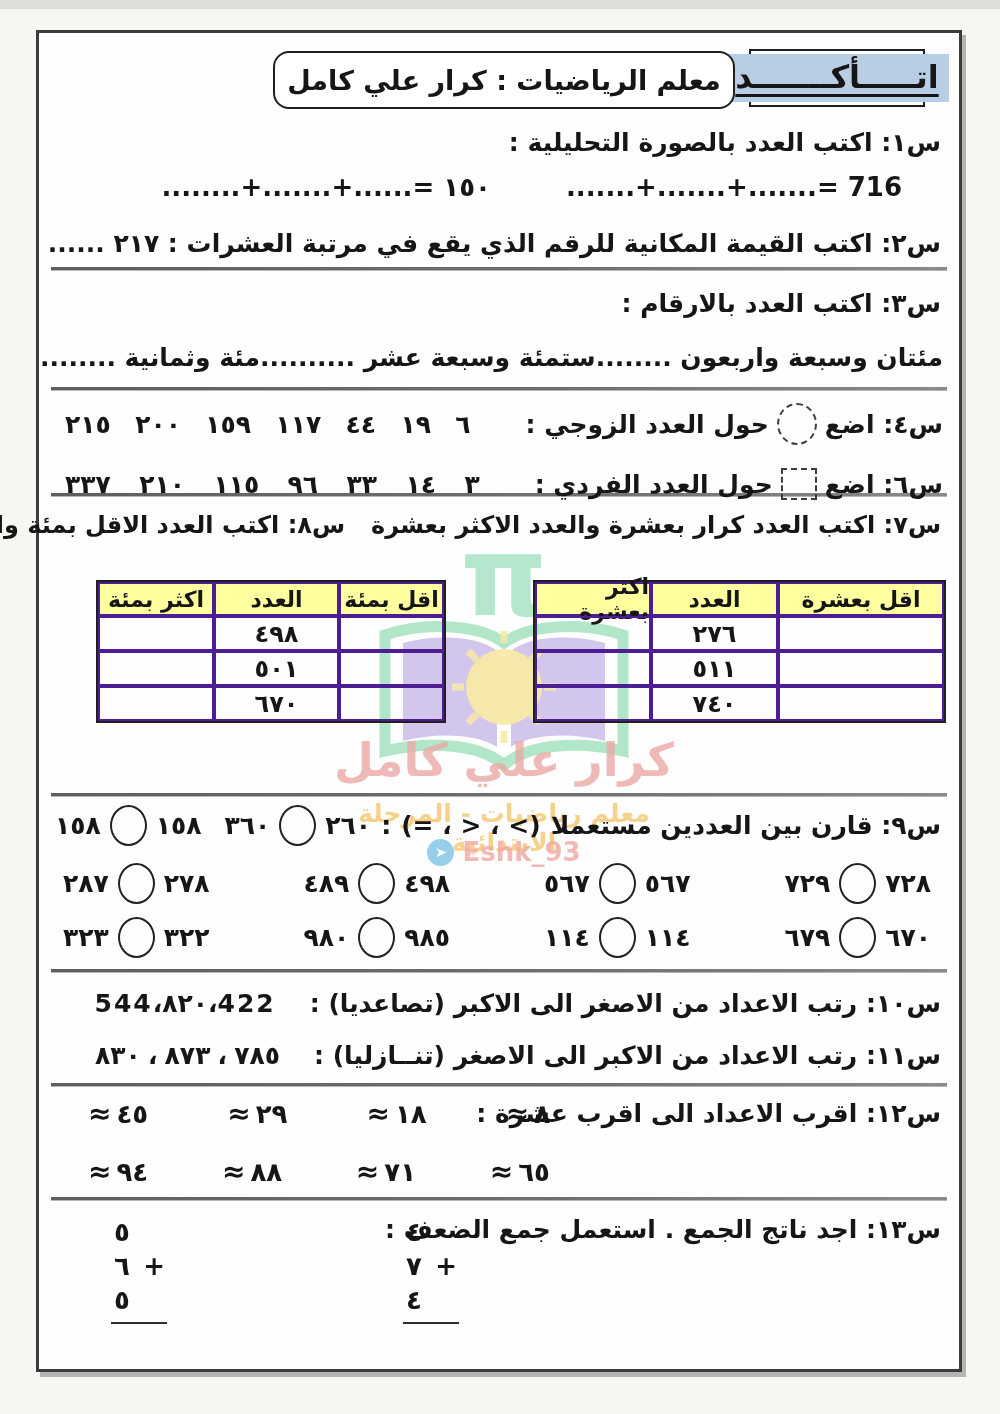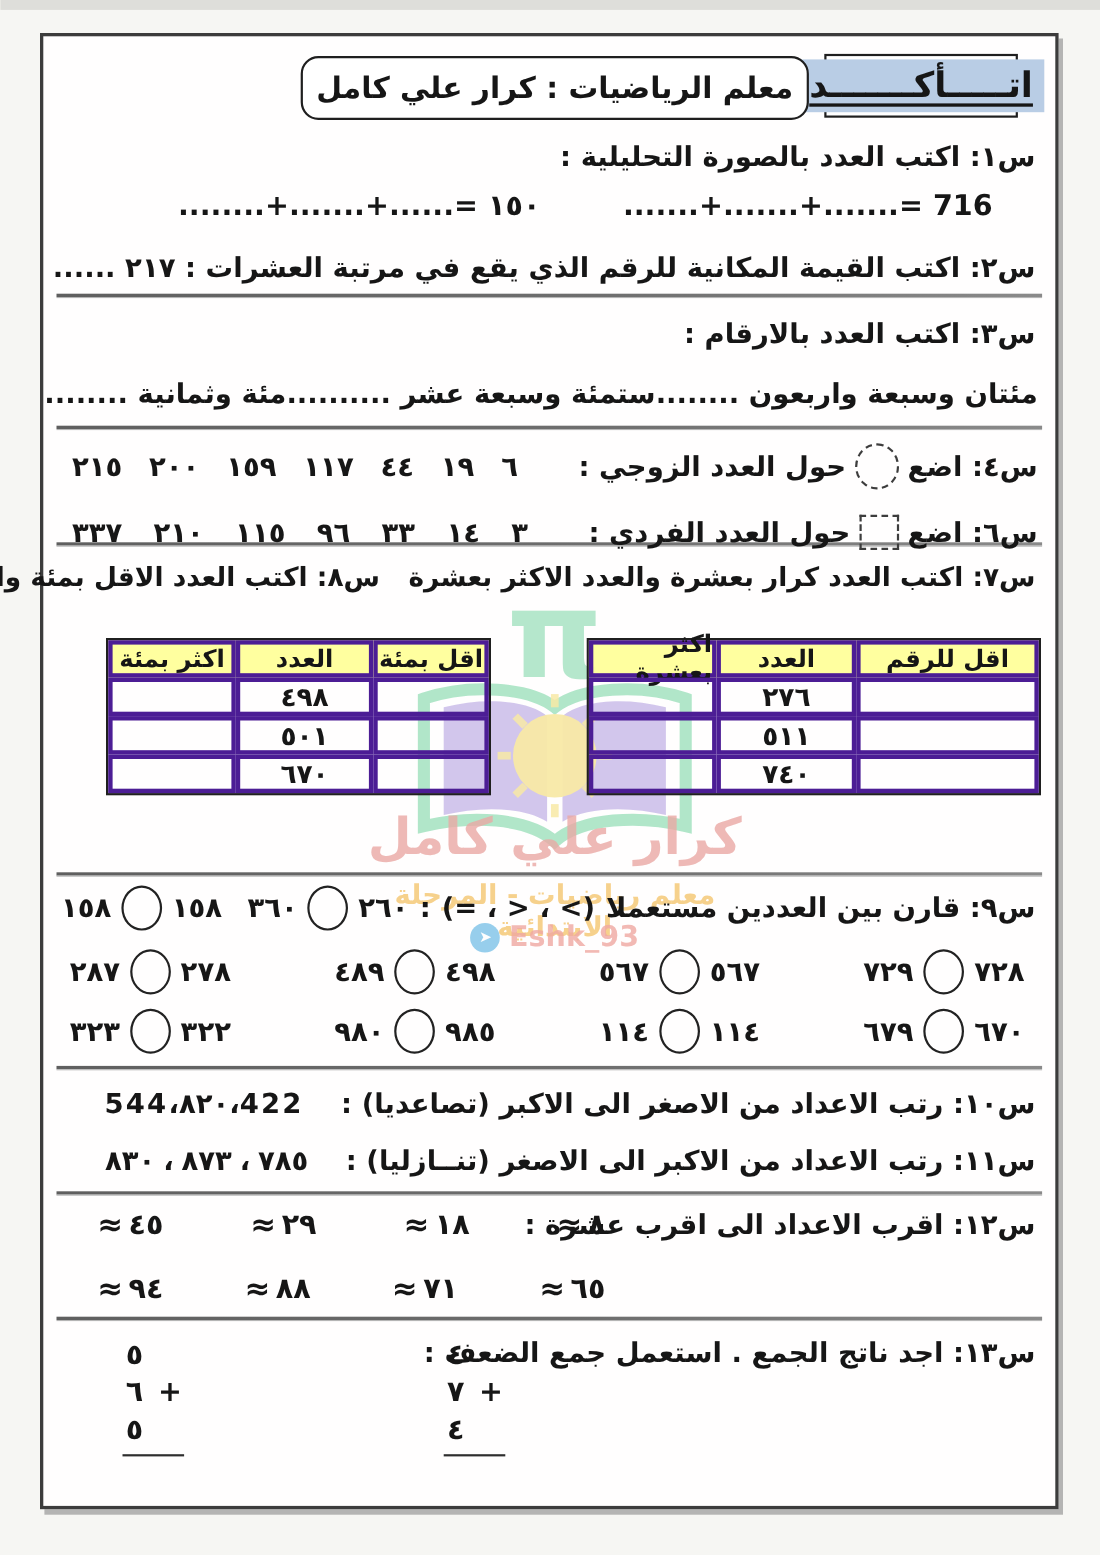--- a/index.html
+++ b/index.html
@@ -46,21 +46,21 @@
                  display:inline-block; margin:0 8px; flex:none; }
   .spread-nums { flex:1; display:flex; direction:rtl; justify-content:space-between;
                  padding:0 55px 0 10px; font-size:25px; font-weight:bold; letter-spacing:1px;}
 
   
   .q78-title { top:478px; right:18px; display:flex; gap:26px; }
   .wtable { position:absolute; top:547px; display:grid; direction:rtl;
             grid-template-rows:34px 35px 35px 35px; border:2.5px solid #1f1f1f; z-index:2; }
   .t-tens { left:494px; width:413px; grid-template-columns:166px 127px 116px; }
   .t-hund { left:57px;  width:350px; grid-template-columns:105px 125px 116px; }
-  .cell { border:4px solid #4c1d95; display:flex; align-items:center; justify-content:center;
+  .cell { border:2px solid #4c1d95; display:flex; align-items:center; justify-content:center;
           font-size:22px; font-weight:bold; background:transparent; }
   .cell.head { background:rgba(255,255,152,.93); }
   .cell.val { font-size:24px; letter-spacing:3px; }
 
   
   .q9-row1 { top:772px; right:18px; left:16px; justify-content:space-between; }
   .q9-grp { display:flex; direction:rtl; align-items:center; gap:10px; }
   .q9-row { left:24px; right:28px; justify-content:space-between; }
   .pair { display:flex; direction:rtl; align-items:center; gap:9px; font-size:25px; font-weight:bold;
           letter-spacing:2px;}
@@ -194,21 +194,21 @@
     </div>
 
     <div class="divider" style="top:460px;"></div>
 
     <div class="qline q78-title" style="font-size:24px;">
       <span>س٧: اكتب العدد كرار بعشرة والعدد الاكثر بعشرة</span>
       <span>س٨: اكتب العدد الاقل بمئة والعدد الاكثر بمئة</span>
     </div>
 
     <div class="wtable t-tens">
-      <div class="cell head">اقل للرقم</div>
+      <div class="cell head">اقل بعشرة</div>
       <div class="cell head">العدد</div>
       <div class="cell head">اكثر بعشرة</div>
       <div class="cell"></div>
       <div class="cell val">٢٧٦</div>
       <div class="cell"></div>
       <div class="cell"></div>
       <div class="cell val">٥١١</div>
       <div class="cell"></div>
       <div class="cell"></div>
       <div class="cell val">٧٤٠</div>

